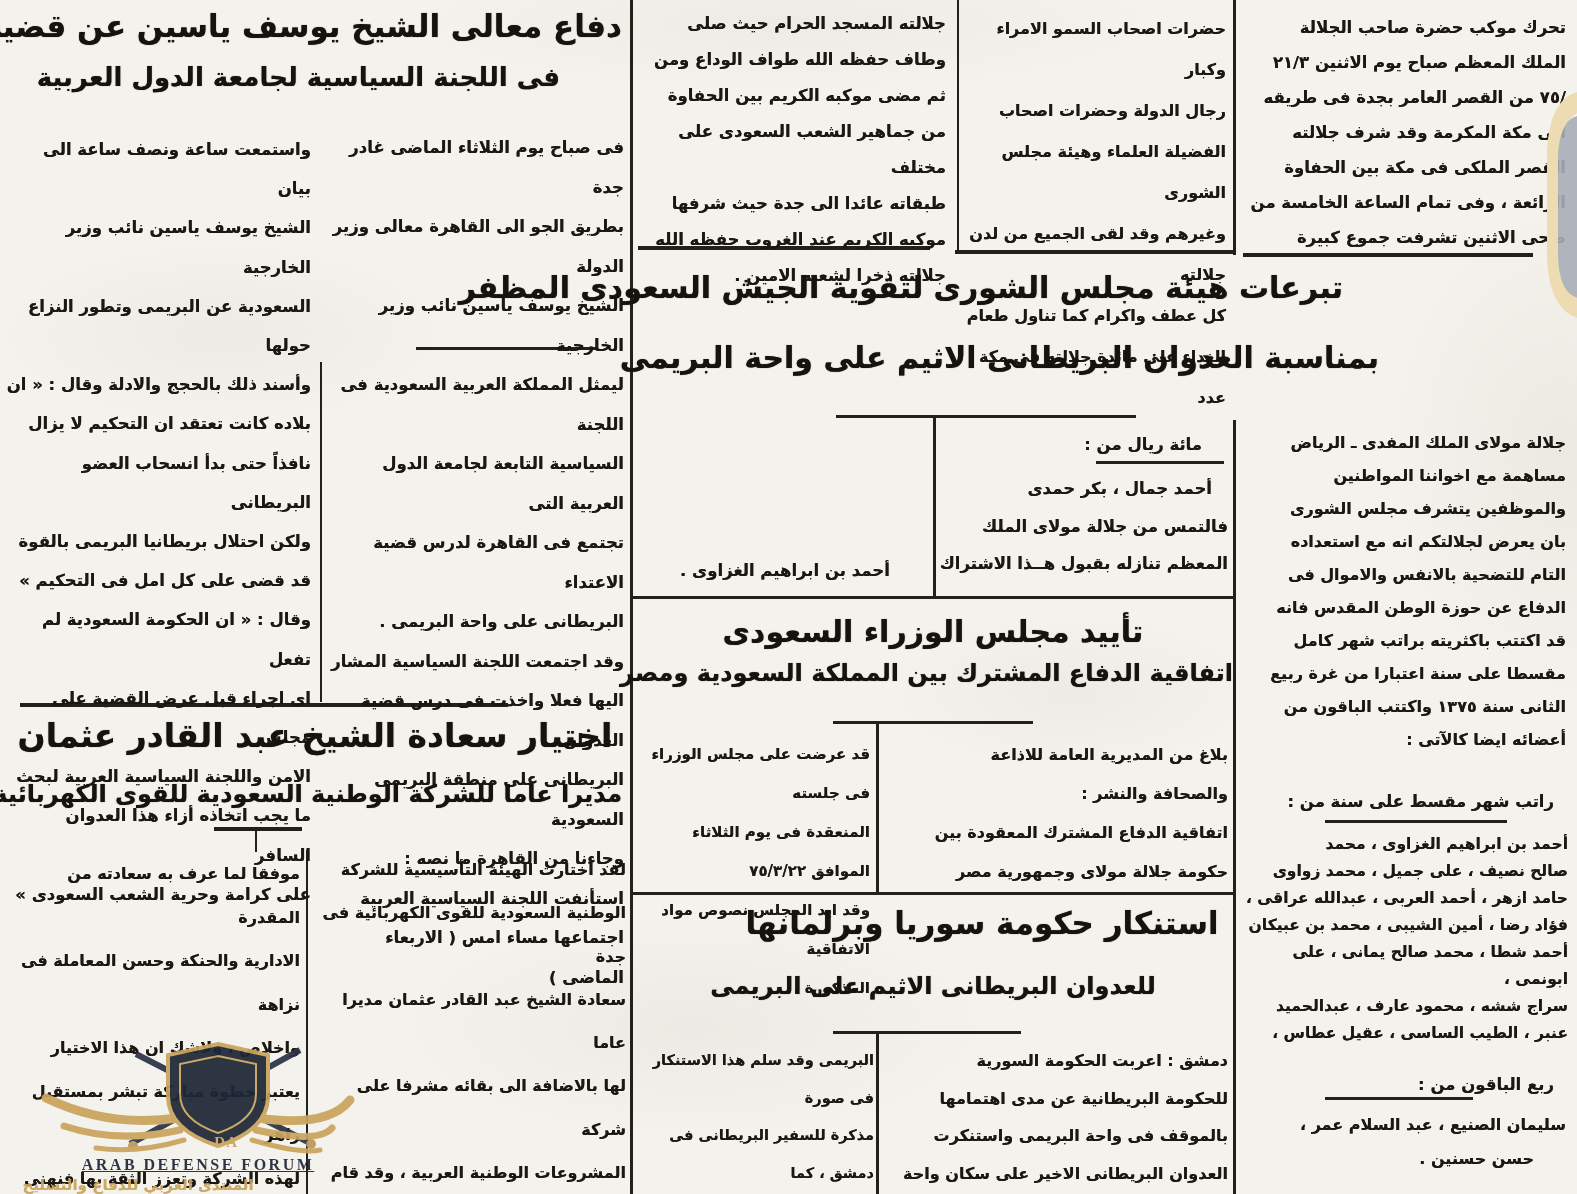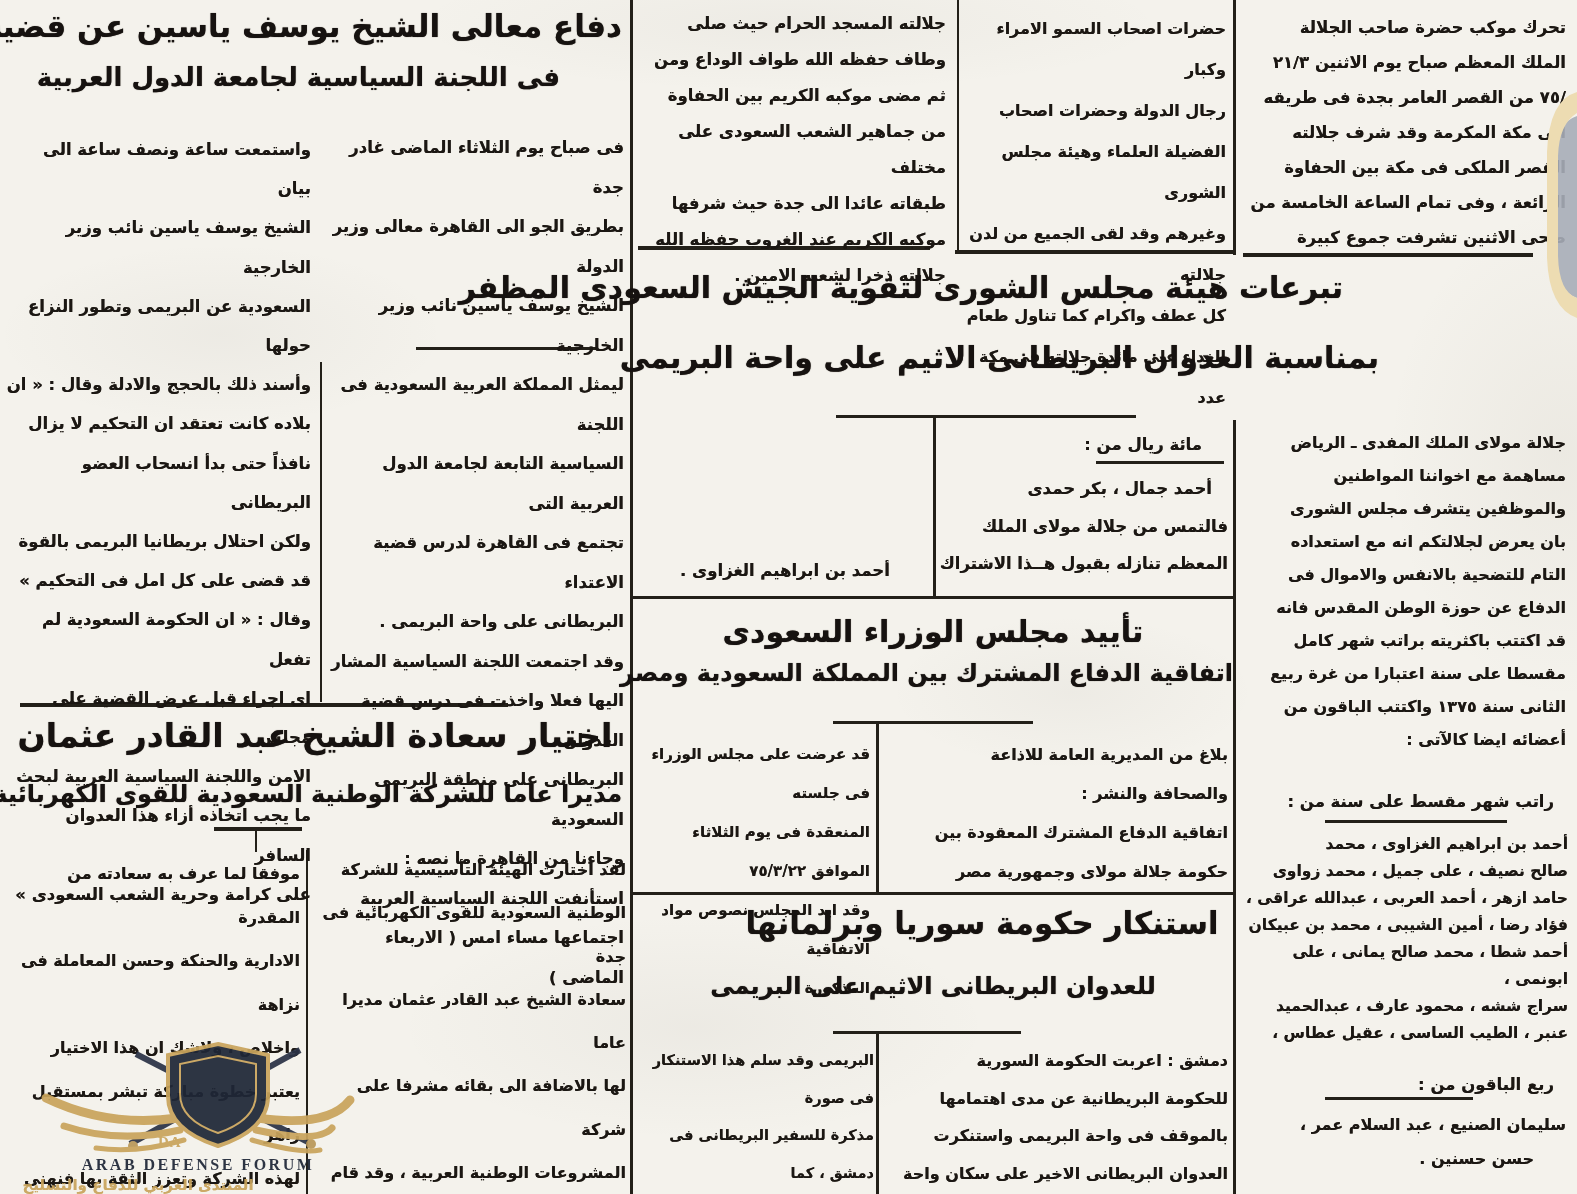--- a/index.html
+++ b/index.html
@@ -25,29 +25,29 @@
     color:#161210;font-weight:bold;
     text-shadow:0 0 .8px rgba(25,18,8,.85);
     font-family:"DejaVu Sans",sans-serif;
   }
   .rule{position:absolute;background:#232019;}
   .center{text-align:center;}
   .wm{position:absolute;left:18px;top:1040px;width:360px;height:154px;opacity:.93;}
   .wm-text-en{
     position:absolute;left:0;top:116px;width:360px;text-align:center;
     font-family:"Liberation Serif","DejaVu Serif",serif;font-weight:bold;
-    font-size:16px;letter-spacing:2.5px;color:#1e2637;
+    font-size:16px;letter-spacing:2.5px;color:#1e2637;text-decoration:underline;
   }
   .wm-text-ar{
     position:absolute;left:0;top:136px;width:240px;text-align:center;
     font-size:15px;font-weight:bold;color:#c9a45c;direction:rtl;
     text-shadow:0 0 .5px rgba(201,164,92,.8);
   }
   .wm-monogram{
-    position:absolute;left:140px;top:94px;width:80px;text-align:left;
+    position:absolute;left:140px;top:94px;width:80px;text-align:right;
     font-family:"Liberation Serif","DejaVu Serif",serif;font-weight:bold;
     font-size:15px;letter-spacing:1px;color:#c9a45c;
   }
 </style>
 </head>
 <body>
 
 <div class="page">
 
   <div class="rule" style="left:630px;top:0;width:3px;height:1194px;"></div>

